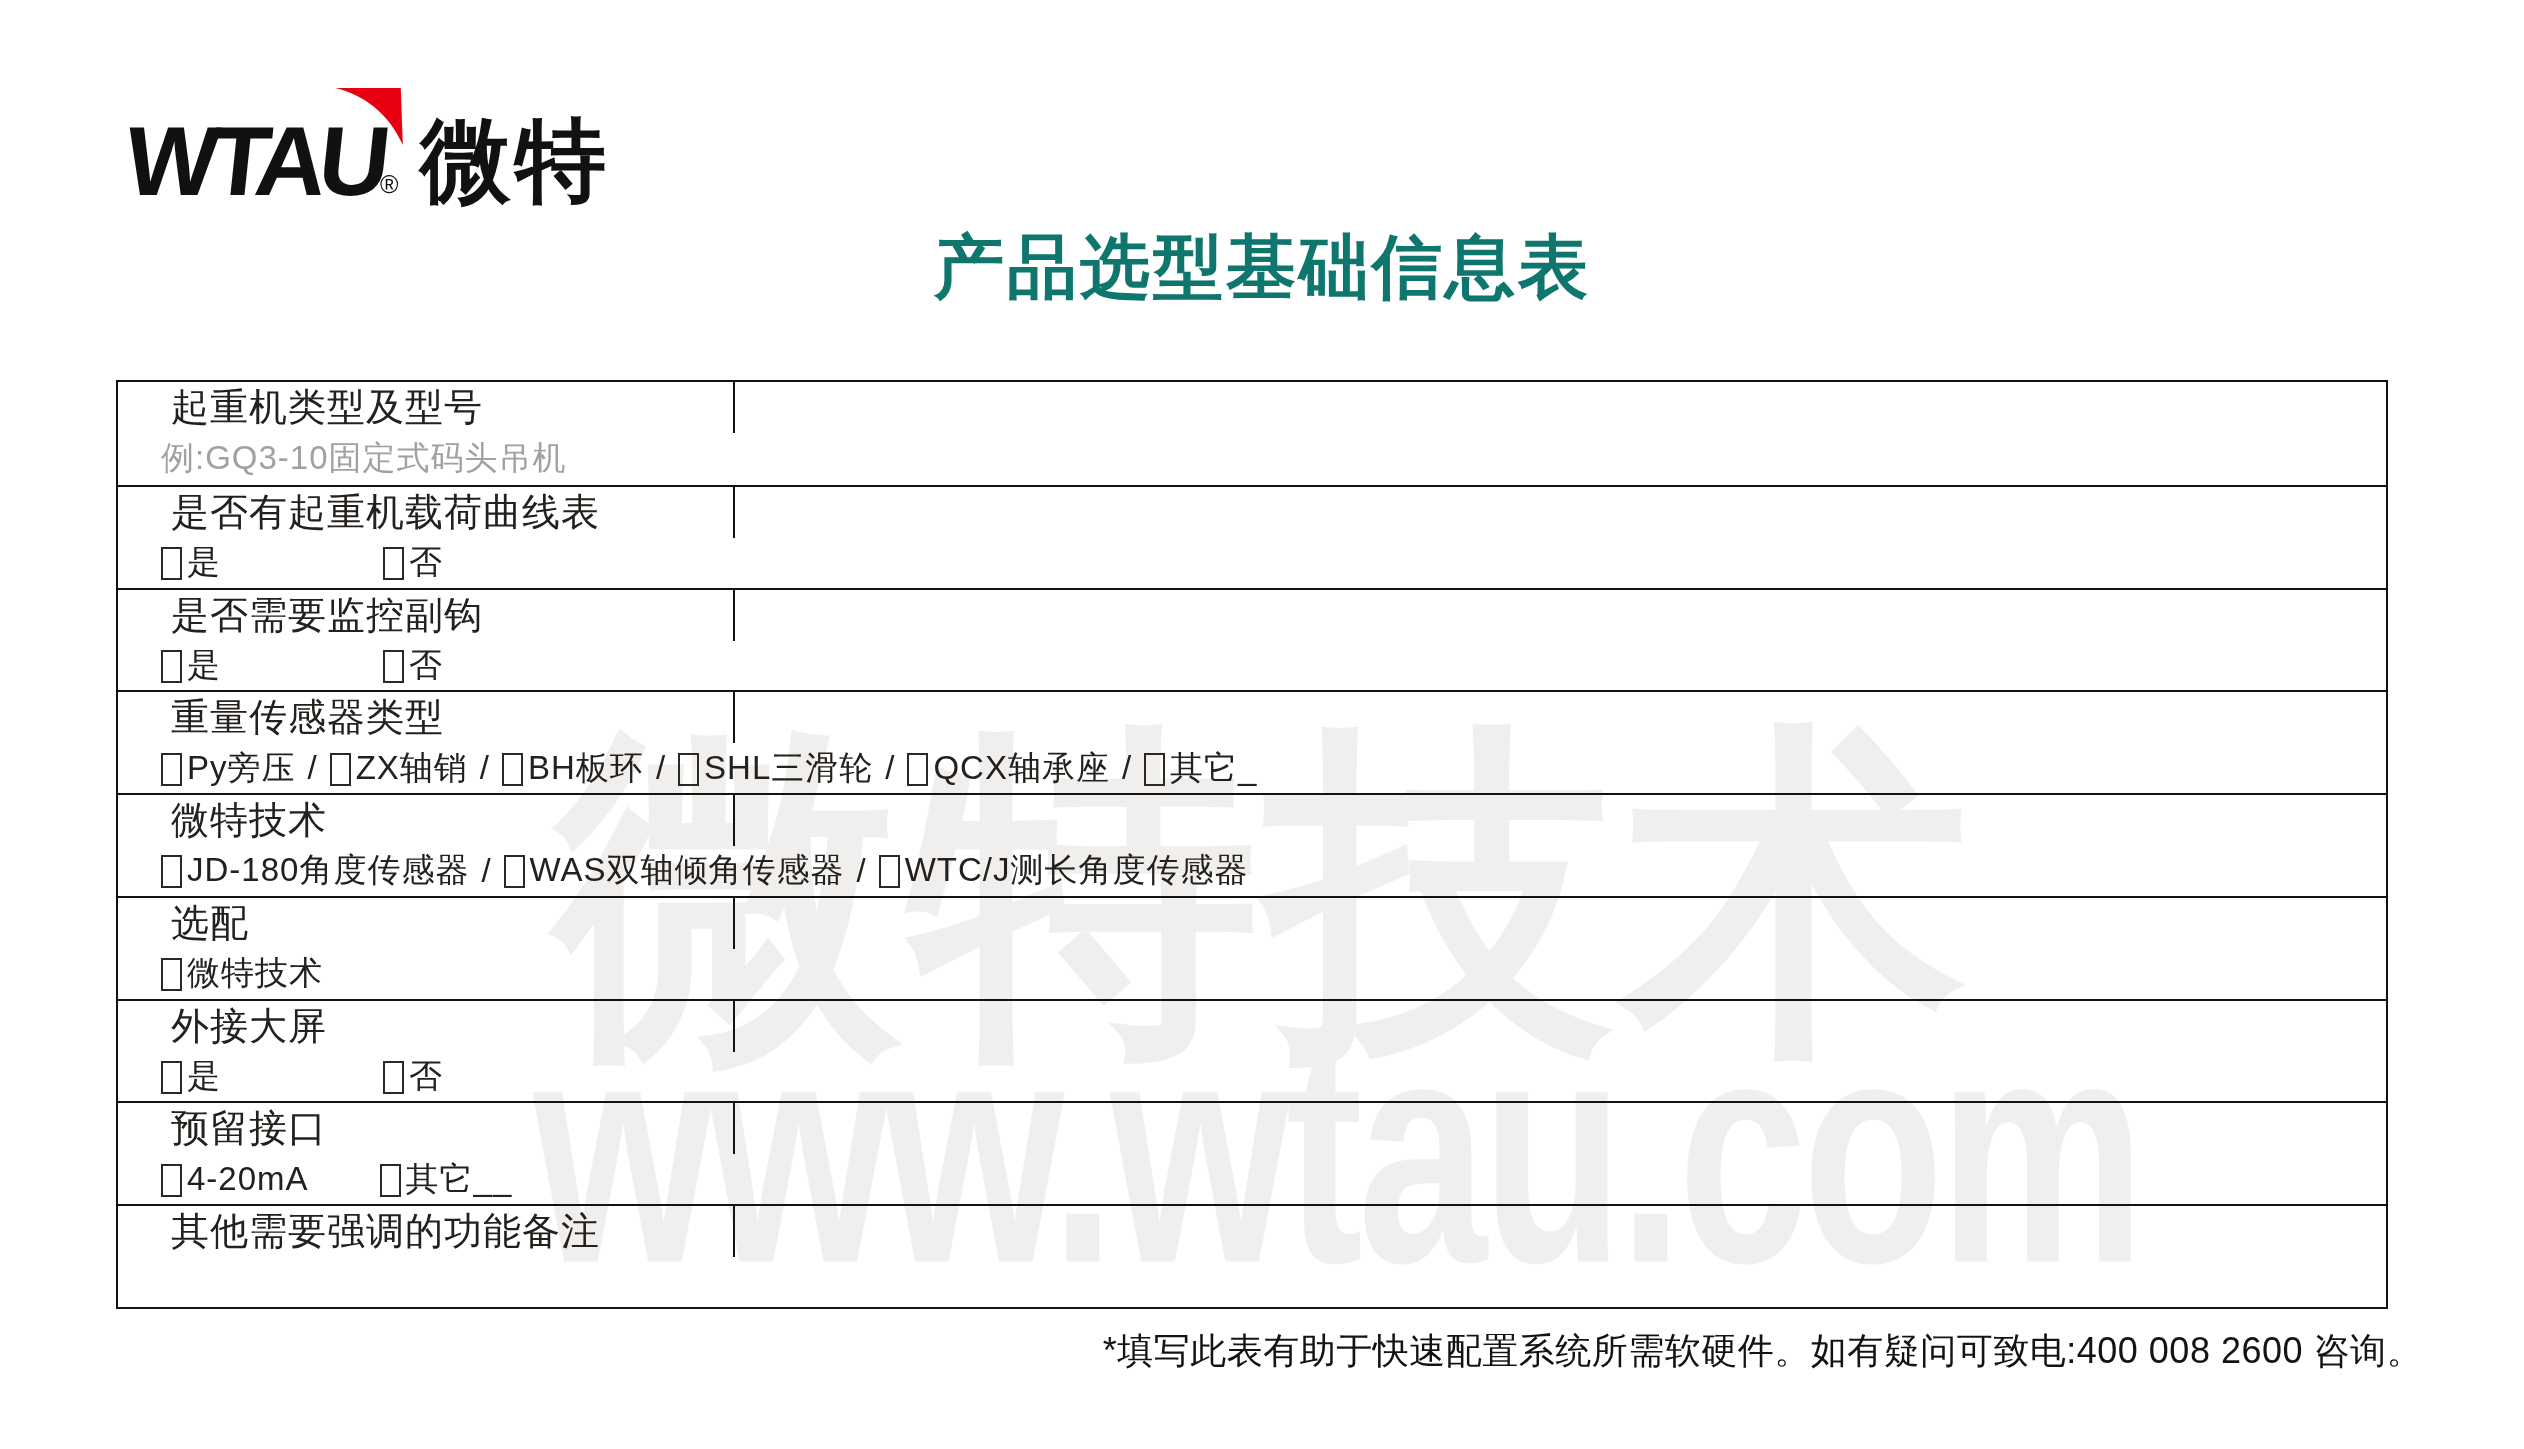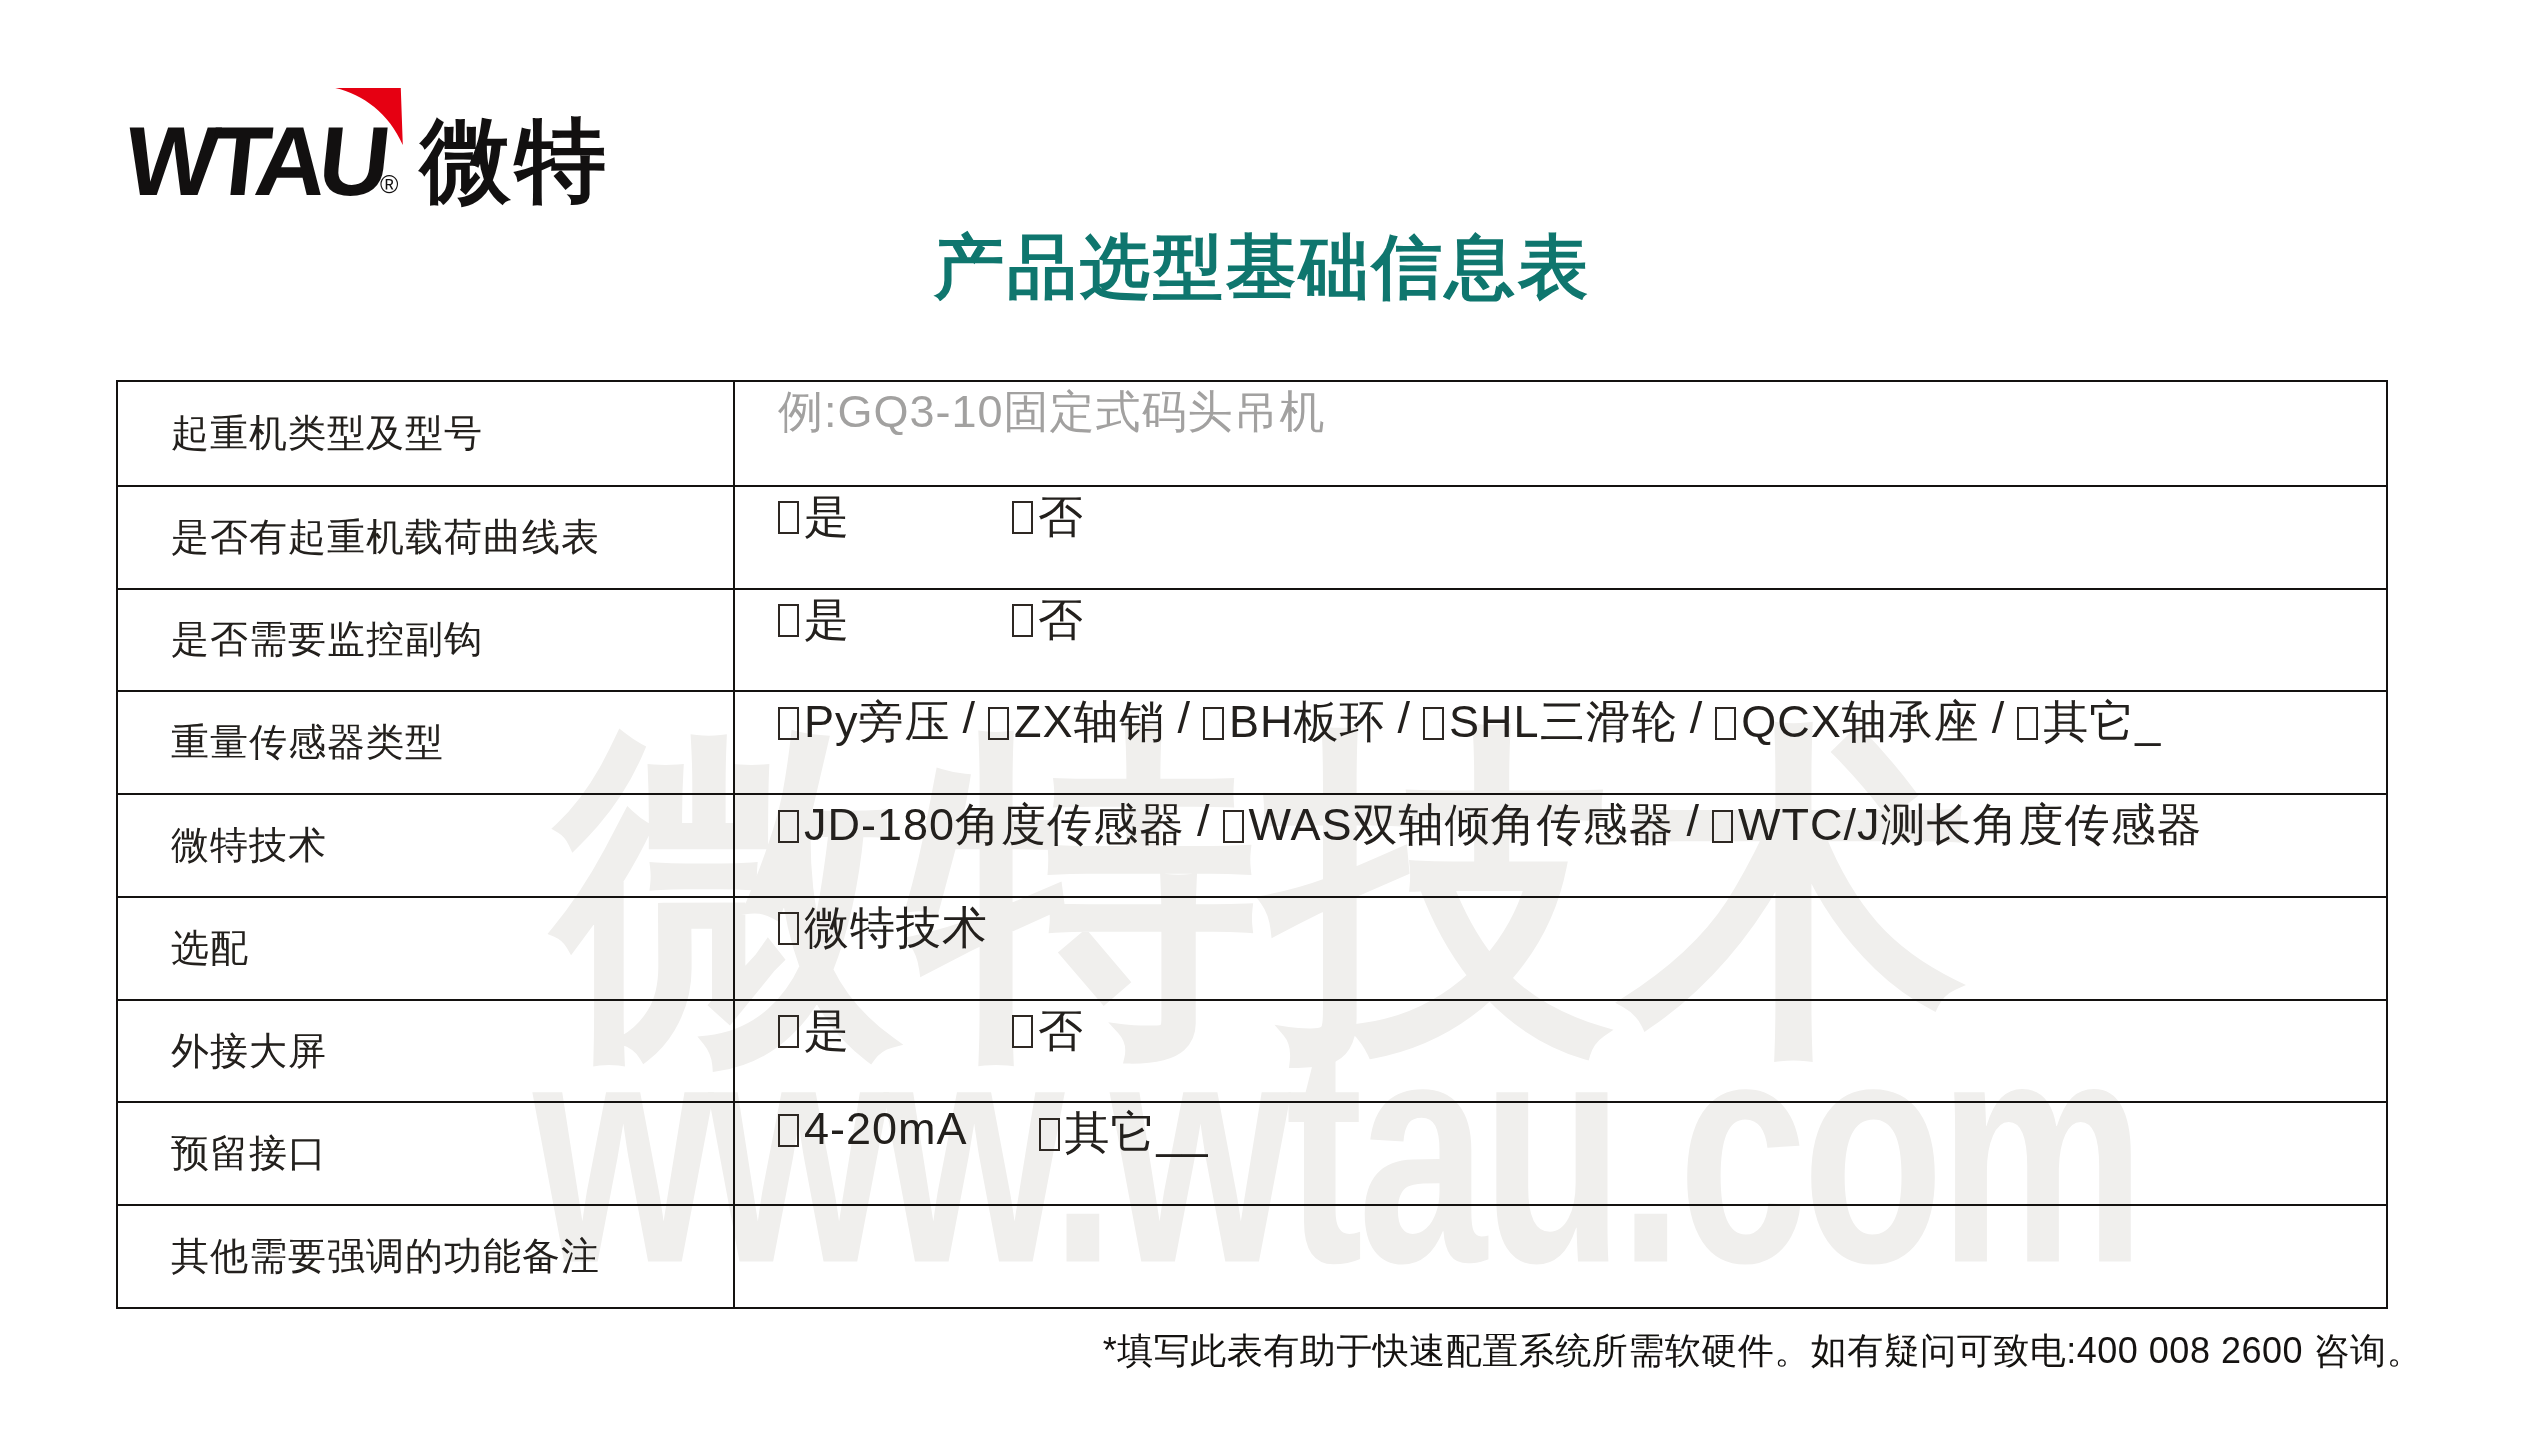--- a/index.html
+++ b/index.html
@@ -28,30 +28,30 @@
     position:absolute; left:0; right:0; top:232px; z-index:2; text-align:center;
     font-size:70px; font-weight:900; letter-spacing:3px; color:#0f766e; line-height:1;
   }
 
   
   .form-table {
     position:absolute; left:116px; top:380px; width:2272px; height:929px; z-index:2;
     box-sizing:border-box; border:2.5px solid #141210;
     display:grid; grid-template-rows:repeat(9, 1fr);
   }
-  .row { display:flex; border-top:2px solid #141210; min-height:0; }
+  .row { display:flex; border-top:2px solid #141210; min-height:0;flex-direction:column; }
   .row:first-child { border-top:none; }
   .cell-label {
     flex:0 0 auto; width:617px; box-sizing:border-box; border-right:2px solid #141210;
     display:flex; align-items:center; padding-left:53px;
     font-size:38px; letter-spacing:1px; color:#23201d;
   }
   .cell-value {
-    flex:1 1 auto; display:flex; align-items:flex-start; padding-left:43px;
-    font-size:45px; letter-spacing:1px; color:#23201d; white-space:nowrap; overflow:hidden;
+    flex:1 1 auto; display:flex; align-items:center; padding-left:43px;
+    font-size:33px; letter-spacing:1px; color:#23201d; white-space:nowrap; overflow:hidden;
   }
   .cb { display:inline-flex; align-items:center; }
   .box {
     display:inline-block; width:21px; height:33px; box-sizing:border-box;
     border:2.5px solid #2e2823; margin-right:5px; position:relative; top:1px; background:transparent;
   }
   .sep { margin:0 12px; color:#23201d; }
   .gap { display:inline-block; width:162px; }
   .gapsm { display:inline-block; width:71px; }
   .ph { color:#a2a1a0; }

